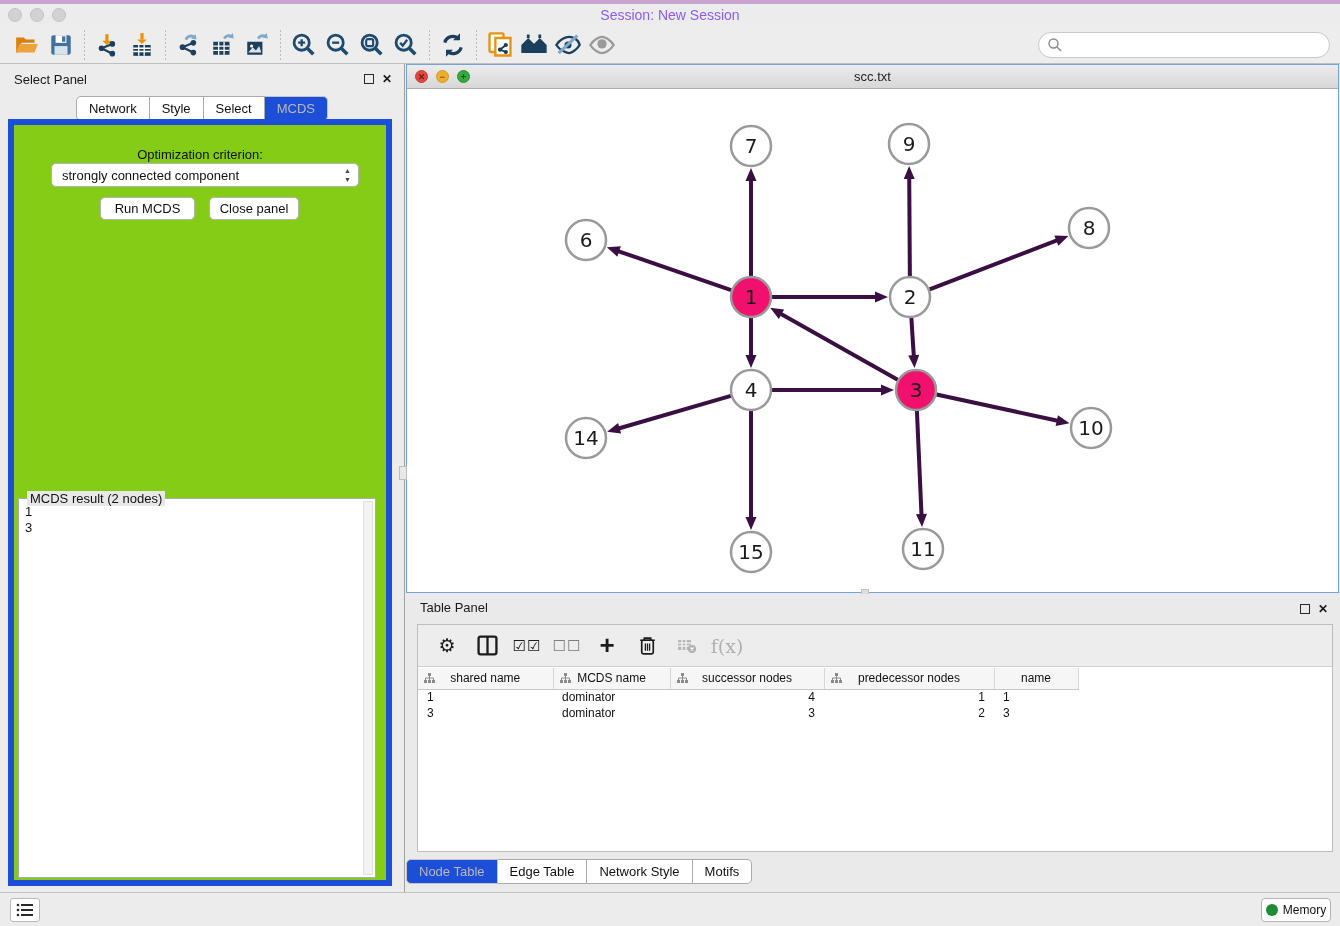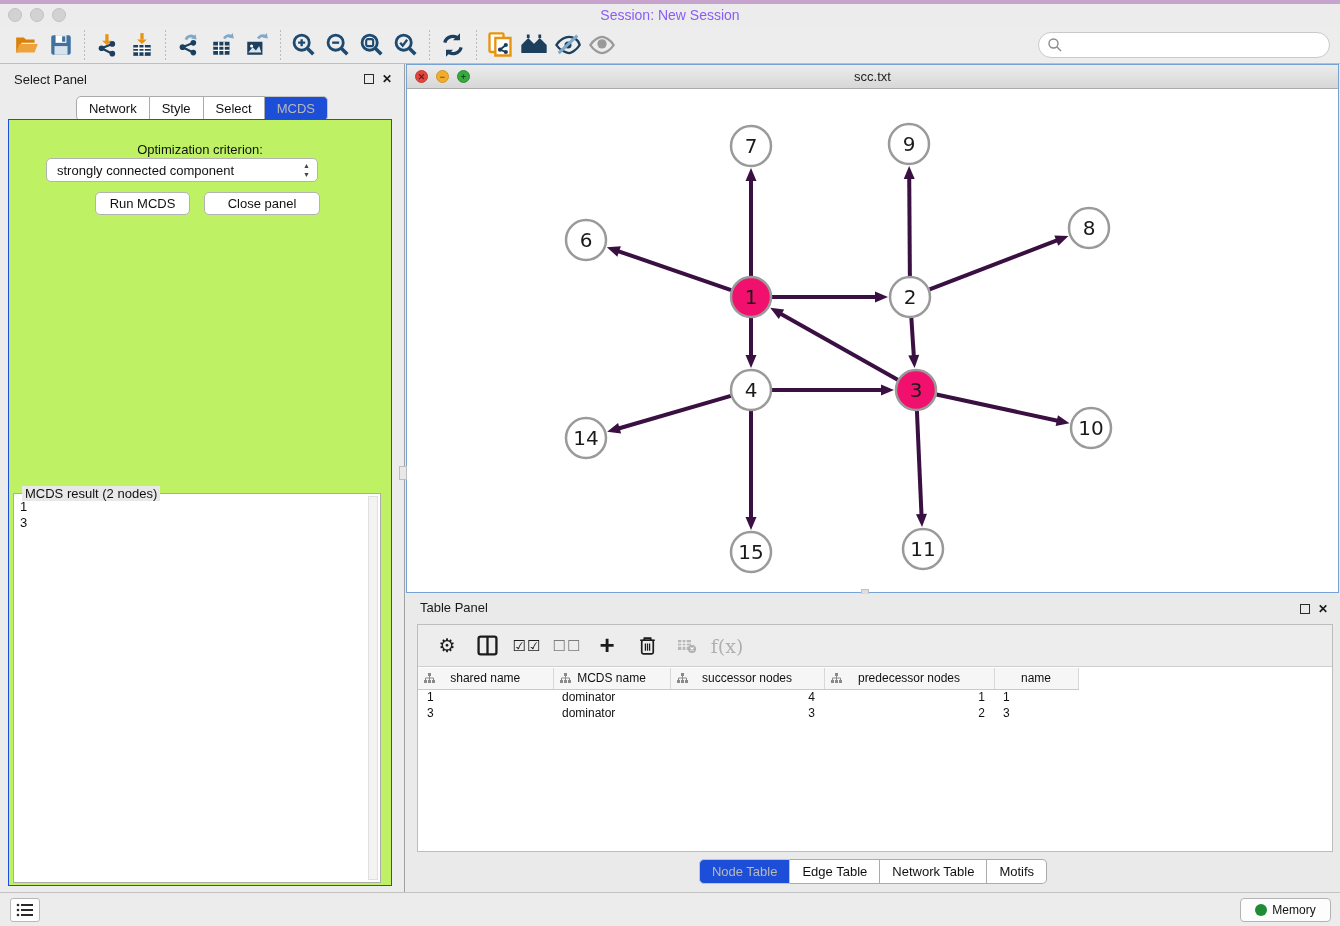--- a/index.html
+++ b/index.html
@@ -32,32 +32,32 @@
   .panel-icons { position:absolute; right:12px; top:8px; display:flex; gap:8px;
     font-size:12px; color:#1a1a1a; font-weight:bold; }
   .panel-icons .sq { width:10px; height:10px; border:1.5px solid #2a2a2a; margin-top:2px; }
   #cp-tabs { position:absolute; left:0; right:0; top:32px; display:flex; justify-content:center; }
   .tab-seg { font-size:13px; padding:4px 12px; background:#fff; border:1px solid #ababab;
     border-left:none; color:#111; }
   .tab-seg:first-child { border-left:1px solid #ababab; border-radius:5px 0 0 5px; }
   .tab-seg:last-child { border-radius:0 5px 5px 0; }
   .tab-seg.active { background:#1d4ed8; color:#b9b9b9; border-color:#c4c4c4; }
   #cp-content { position:absolute; left:8px; right:12px; top:55px; bottom:6px;
-    background:#bef264; border:1px solid #1d4ed8; }
+    background:#84cc16; border:6px solid #1d4ed8; }
   #opt-label { position:absolute; left:0; right:0; top:22px; text-align:center;
     font-size:13px; color:#111; }
-  #criterion-select { position:absolute; left:37px; top:38px; width:272px; height:24px;
+  #criterion-select { position:absolute; left:37px; top:38px; width:308px; height:24px;
     background:#fff; border:1px solid #b3b3b3; border-radius:5px; font-size:13px;
     display:flex; align-items:center; padding-left:10px; color:#111; }
   .updown { position:absolute; right:7px; top:2px; font-size:7px; color:#444; line-height:9px; }
   .cp-btn { position:absolute; top:72px; height:23px; background:#fff;
     border:1px solid #b3b3b3; border-radius:5px; font-size:13px; color:#111;
     display:flex; align-items:center; justify-content:center; }
   #run-btn  { left:86px; width:95px; }
-  #close-btn{ left:195px; width:116px; }
+  #close-btn{ left:195px; width:90px; }
   #mcds-result { position:absolute; left:4px; right:10px; top:373px; bottom:2px;
     border:1px solid #ababab; background:#fff; }
   #mcds-legend { position:absolute; left:8px; top:-8px; background:#e8e8e8;
     padding:0 3px; font-size:13px; color:#111; }
   #mcds-text { position:absolute; left:6px; top:5px; right:16px; bottom:4px;
     font-size:13px; line-height:16px; color:#111; white-space:pre; overflow:hidden; }
   #mcds-scroll { position:absolute; right:2px; top:2px; bottom:2px; width:10px;
     background:#f3f3f3; border:1px solid #e0e0e0; }
 
   
@@ -92,29 +92,29 @@
     width:26px; height:26px; font-size:19px; color:#1c1c1c; }
   .tp-icon.disabled { color:#b8b8b8; }
   #fx-icon { font-family:"DejaVu Serif", serif; font-size:19px; color:#b0b0b0; }
   #node-table { position:absolute; left:0; top:43px; border-collapse:collapse; table-layout:fixed; }
   #node-table th { height:21px; background:#f6f6f6; border-right:1px solid #d8d8d8;
     border-bottom:1px solid #c9c9c9; font-size:12px; font-weight:normal; color:#111;
     position:relative; text-align:center; }
   #node-table th .h-icn { position:absolute; left:6px; top:5px; }
   #node-table td { height:16px; font-size:12px; color:#111; padding:0 9px;
     white-space:nowrap; overflow:hidden; }
-  #tp-tabs { position:absolute; left:0; right:0; bottom:8px; display:flex; justify-content:center; }
+  #tp-tabs { position:absolute; left:0; right:0; bottom:8px; display:flex; justify-content:flex-start; }
 
   
   #statusbar { left:0; top:892px; width:1340px; height:34px; background:#ececec;
     border-top:1px solid #c2c2c2; }
   #list-btn { position:absolute; left:10px; top:5px; width:30px; height:24px;
     background:#fff; border:1px solid #b9b9b9; border-radius:3px;
     display:flex; align-items:center; justify-content:center; }
-  #memory-btn { position:absolute; right:9px; top:5px; width:91px; height:24px;
+  #memory-btn { position:absolute; right:9px; top:5px; width:70px; height:24px;
     background:#fdfdfd; border:1px solid #b3b3b3; border-radius:4px;
     display:flex; align-items:center; justify-content:center; gap:5px;
     font-size:12px; color:#111; }
   #memory-dot { width:12px; height:12px; border-radius:50%; background:#1f8b35; }
 </style>
 </head>
 <body>
 
 <div class="abs" id="top-strip"></div>
 <div class="abs" id="titlebar">
@@ -469,21 +469,21 @@
             <td style="text-align: right;">3</td>
             <td style="text-align: right;">2</td>
             <td style="text-align: left;">3</td>
           </tr>
         </tbody>
     </table>
   </div>
   <div id="tp-tabs">
       <span class="tab-seg active">Node Table</span>
       <span class="tab-seg">Edge Table</span>
-      <span class="tab-seg">Network Table</span>
+      <span class="tab-seg">Network Style</span>
       <span class="tab-seg">Motifs</span>
     </div>
 </div>
 
 <div class="abs" id="statusbar">
   <div id="list-btn">
     <svg width="18" height="14" viewBox="0 0 18 14">
         <circle cx="2" cy="2" r="1.3" fill="#2a2a2a"></circle>
         <circle cx="2" cy="7" r="1.3" fill="#2a2a2a"></circle>
         <circle cx="2" cy="12" r="1.3" fill="#2a2a2a"></circle>

